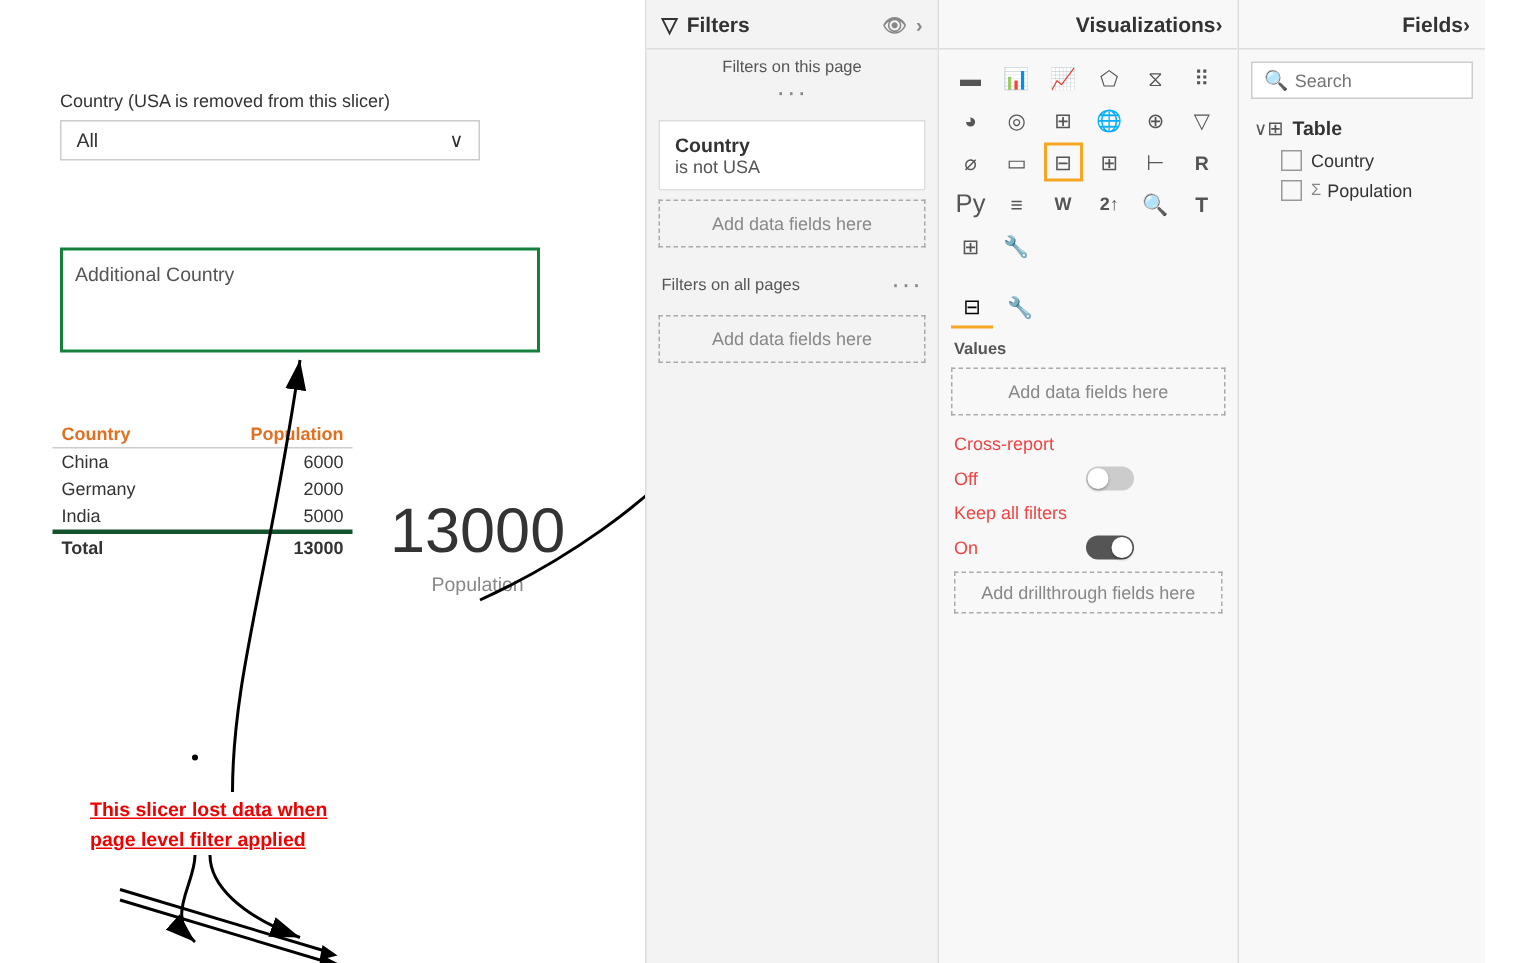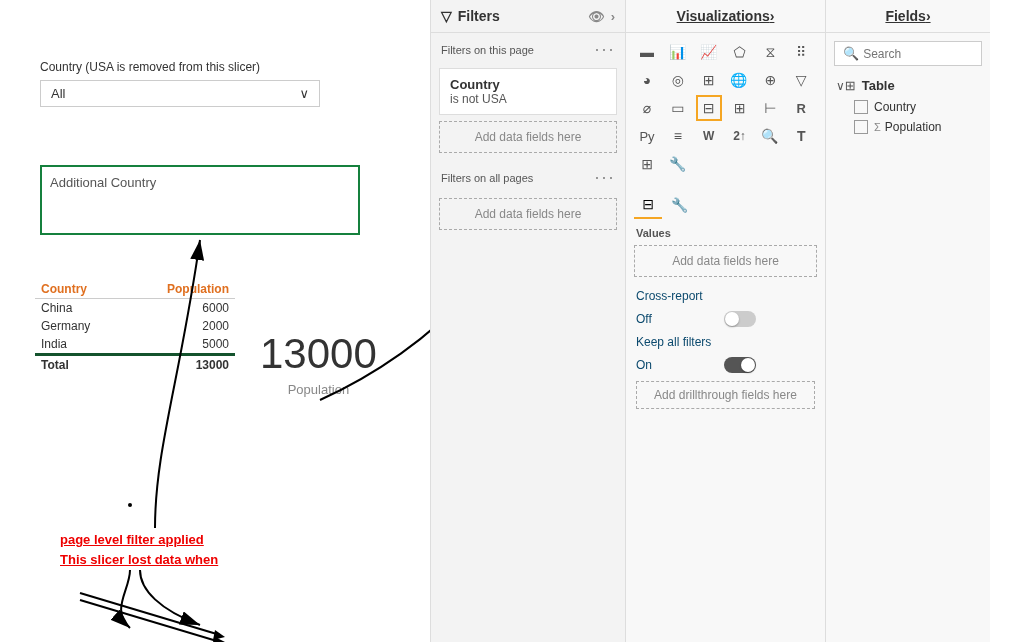--- a/index.html
+++ b/index.html
@@ -34,37 +34,37 @@
     .big-number .label { font-size: 13px; color: #888; margin-top: 4px; }
 
     
     .annotation { position: absolute; top: 530px; left: 60px; color: #e00; font-weight: 700; font-size: 13px; text-decoration: underline; line-height: 1.5; }
 
     
     .arrows-svg { position: absolute; top: 0; left: 0; width: 625px; height: 642px; pointer-events: none; }
 
     
     .filters-header { display: flex; align-items: center; padding: 8px 10px; background: #f3f3f3; border-bottom: 1px solid #ddd; font-size: 14px; font-weight: 600; color: #333; }
-    .filters-sub { font-size: 11px; color: #555; padding: 6px 10px 4px; display: flex; justify-content: space-between; align-items: center; }
+    .filters-sub { font-size: 11px; color: #555; padding: 6px 10px 4px; display: flex; justify-content: space-between; align-items: center; flex-direction: column; }
     .filter-card { background: #fff; margin: 4px 8px; padding: 8px 10px; border: 1px solid #ddd; }
     .filter-card .filter-field { font-weight: 700; font-size: 13px; color: #333; }
     .filter-card .filter-value { font-size: 12px; color: #555; }
     .filter-add { border: 1px dashed #aaa; margin: 6px 8px; padding: 8px; text-align: center; color: #888; font-size: 12px; cursor: pointer; }
     .filters-divider { font-size: 11px; color: #555; padding: 6px 10px 4px; display: flex; justify-content: space-between; align-items: center; margin-top: 8px; }
 
     
-    .panel-header { display: flex; align-items: center; justify-content: center; padding: 8px 10px; font-size: 14px; font-weight: 600; color: #333; border-bottom: 1px solid #ddd; text-decoration: underline; }
+    .panel-header { display: flex; align-items: center; justify-content: flex-end; padding: 8px 10px; font-size: 14px; font-weight: 600; color: #333; border-bottom: 1px solid #ddd; }
     .viz-grid { display: grid; grid-template-columns: repeat(6, 1fr); gap: 2px; padding: 6px 8px; }
     .viz-icon-btn { width: 26px; height: 26px; display: flex; align-items: center; justify-content: center; cursor: pointer; font-size: 14px; color: #555; border: 1px solid transparent; }
     .viz-section-label { font-size: 11px; color: #555; padding: 4px 10px 2px; font-weight: 600; }
     .values-box { margin: 4px 8px; border: 1px dashed #aaa; padding: 8px; font-size: 12px; color: #888; text-align: center; }
     .drillthrough-section { padding: 8px 10px; }
     .drillthrough-title { font-size: 13px; font-weight: 600; color: #333; margin-bottom: 8px; }
     .toggle-row { display: flex; align-items: center; margin-bottom: 8px; }
-    .toggle-label { font-size: 12px; color: #0c4a6e; margin-right: 8px; min-width: 80px; }
+    .toggle-label { font-size: 12px; color: #ef4444; margin-right: 8px; min-width: 80px; }
     .toggle-track { width: 32px; height: 16px; background: #ccc; border-radius: 8px; position: relative; cursor: pointer; }
     .toggle-track.on { background: #555; }
     .toggle-knob { width: 14px; height: 14px; background: #fff; border-radius: 50%; position: absolute; top: 1px; left: 1px; transition: left 0.2s; box-shadow: 0 1px 2px rgba(0,0,0,0.3); }
     .toggle-track.on .toggle-knob { left: 17px; }
     .drillthrough-add { border: 1px dashed #aaa; padding: 6px 8px; font-size: 12px; color: #888; text-align: center; cursor: pointer; margin-top: 4px; }
 
     
     .fields-search { display: flex; align-items: center; margin: 8px; border: 1px solid #ccc; background: #fff; padding: 4px 8px; }
     .fields-search input { border: none; outline: none; font-size: 12px; width: 100%; background: transparent; }
     .fields-search .search-icon { color: #888; margin-right: 4px; font-size: 13px; }
@@ -122,22 +122,22 @@
       </tbody>
     </table>
   </div>
 
   <div class="big-number">
     <div class="value">13000</div>
     <div class="label">Population</div>
   </div>
 
   <div class="annotation">
+    <div>This slicer lost data when</div>
     <div>page level filter applied</div>
-    <div>This slicer lost data when</div>
   </div>
 
   <svg class="arrows-svg">
 
     <path d="M 155 528 C 155 450, 180 380, 200 240" stroke="black" stroke-width="2" fill="none" marker-end="url(#arrowhead)"></path>
 
     <path d="M 540 130 C 540 250, 430 350, 320 400" stroke="black" stroke-width="2" fill="none"></path>
 
     <path d="M 140 570 C 140 590, 160 610, 200 625" stroke="black" stroke-width="2" fill="none" marker-end="url(#arrowhead2)"></path>
     <path d="M 130 570 C 130 590, 110 610, 130 628" stroke="black" stroke-width="2" fill="none" marker-end="url(#arrowhead3)"></path>
@@ -216,21 +216,21 @@
     <div class="viz-icon-btn">⊕</div>
     <div class="viz-icon-btn">▽</div>
 
     <div class="viz-icon-btn">⌀</div>
     <div class="viz-icon-btn">▭</div>
     <div class="viz-icon-btn" style="border:2px solid #f5a623;">⊟</div>
     <div class="viz-icon-btn">⊞</div>
     <div class="viz-icon-btn">⊢</div>
     <div class="viz-icon-btn" style="font-weight:bold; font-size:13px;">R</div>
 
-    <div class="viz-icon-btn" style="font-size:13px;">Py</div>
+    <div class="viz-icon-btn" style="font-size:17px;">Py</div>
     <div class="viz-icon-btn">≡</div>
     <div class="viz-icon-btn" style="font-weight:bold; font-size:12px;">W</div>
     <div class="viz-icon-btn" style="font-weight:bold; font-size:12px;">2↑</div>
     <div class="viz-icon-btn">🔍</div>
     <div class="viz-icon-btn" style="font-weight:bold;">T</div>
 
     <div class="viz-icon-btn">⊞</div>
     <div class="viz-icon-btn">🔧</div>
   </div>
 

